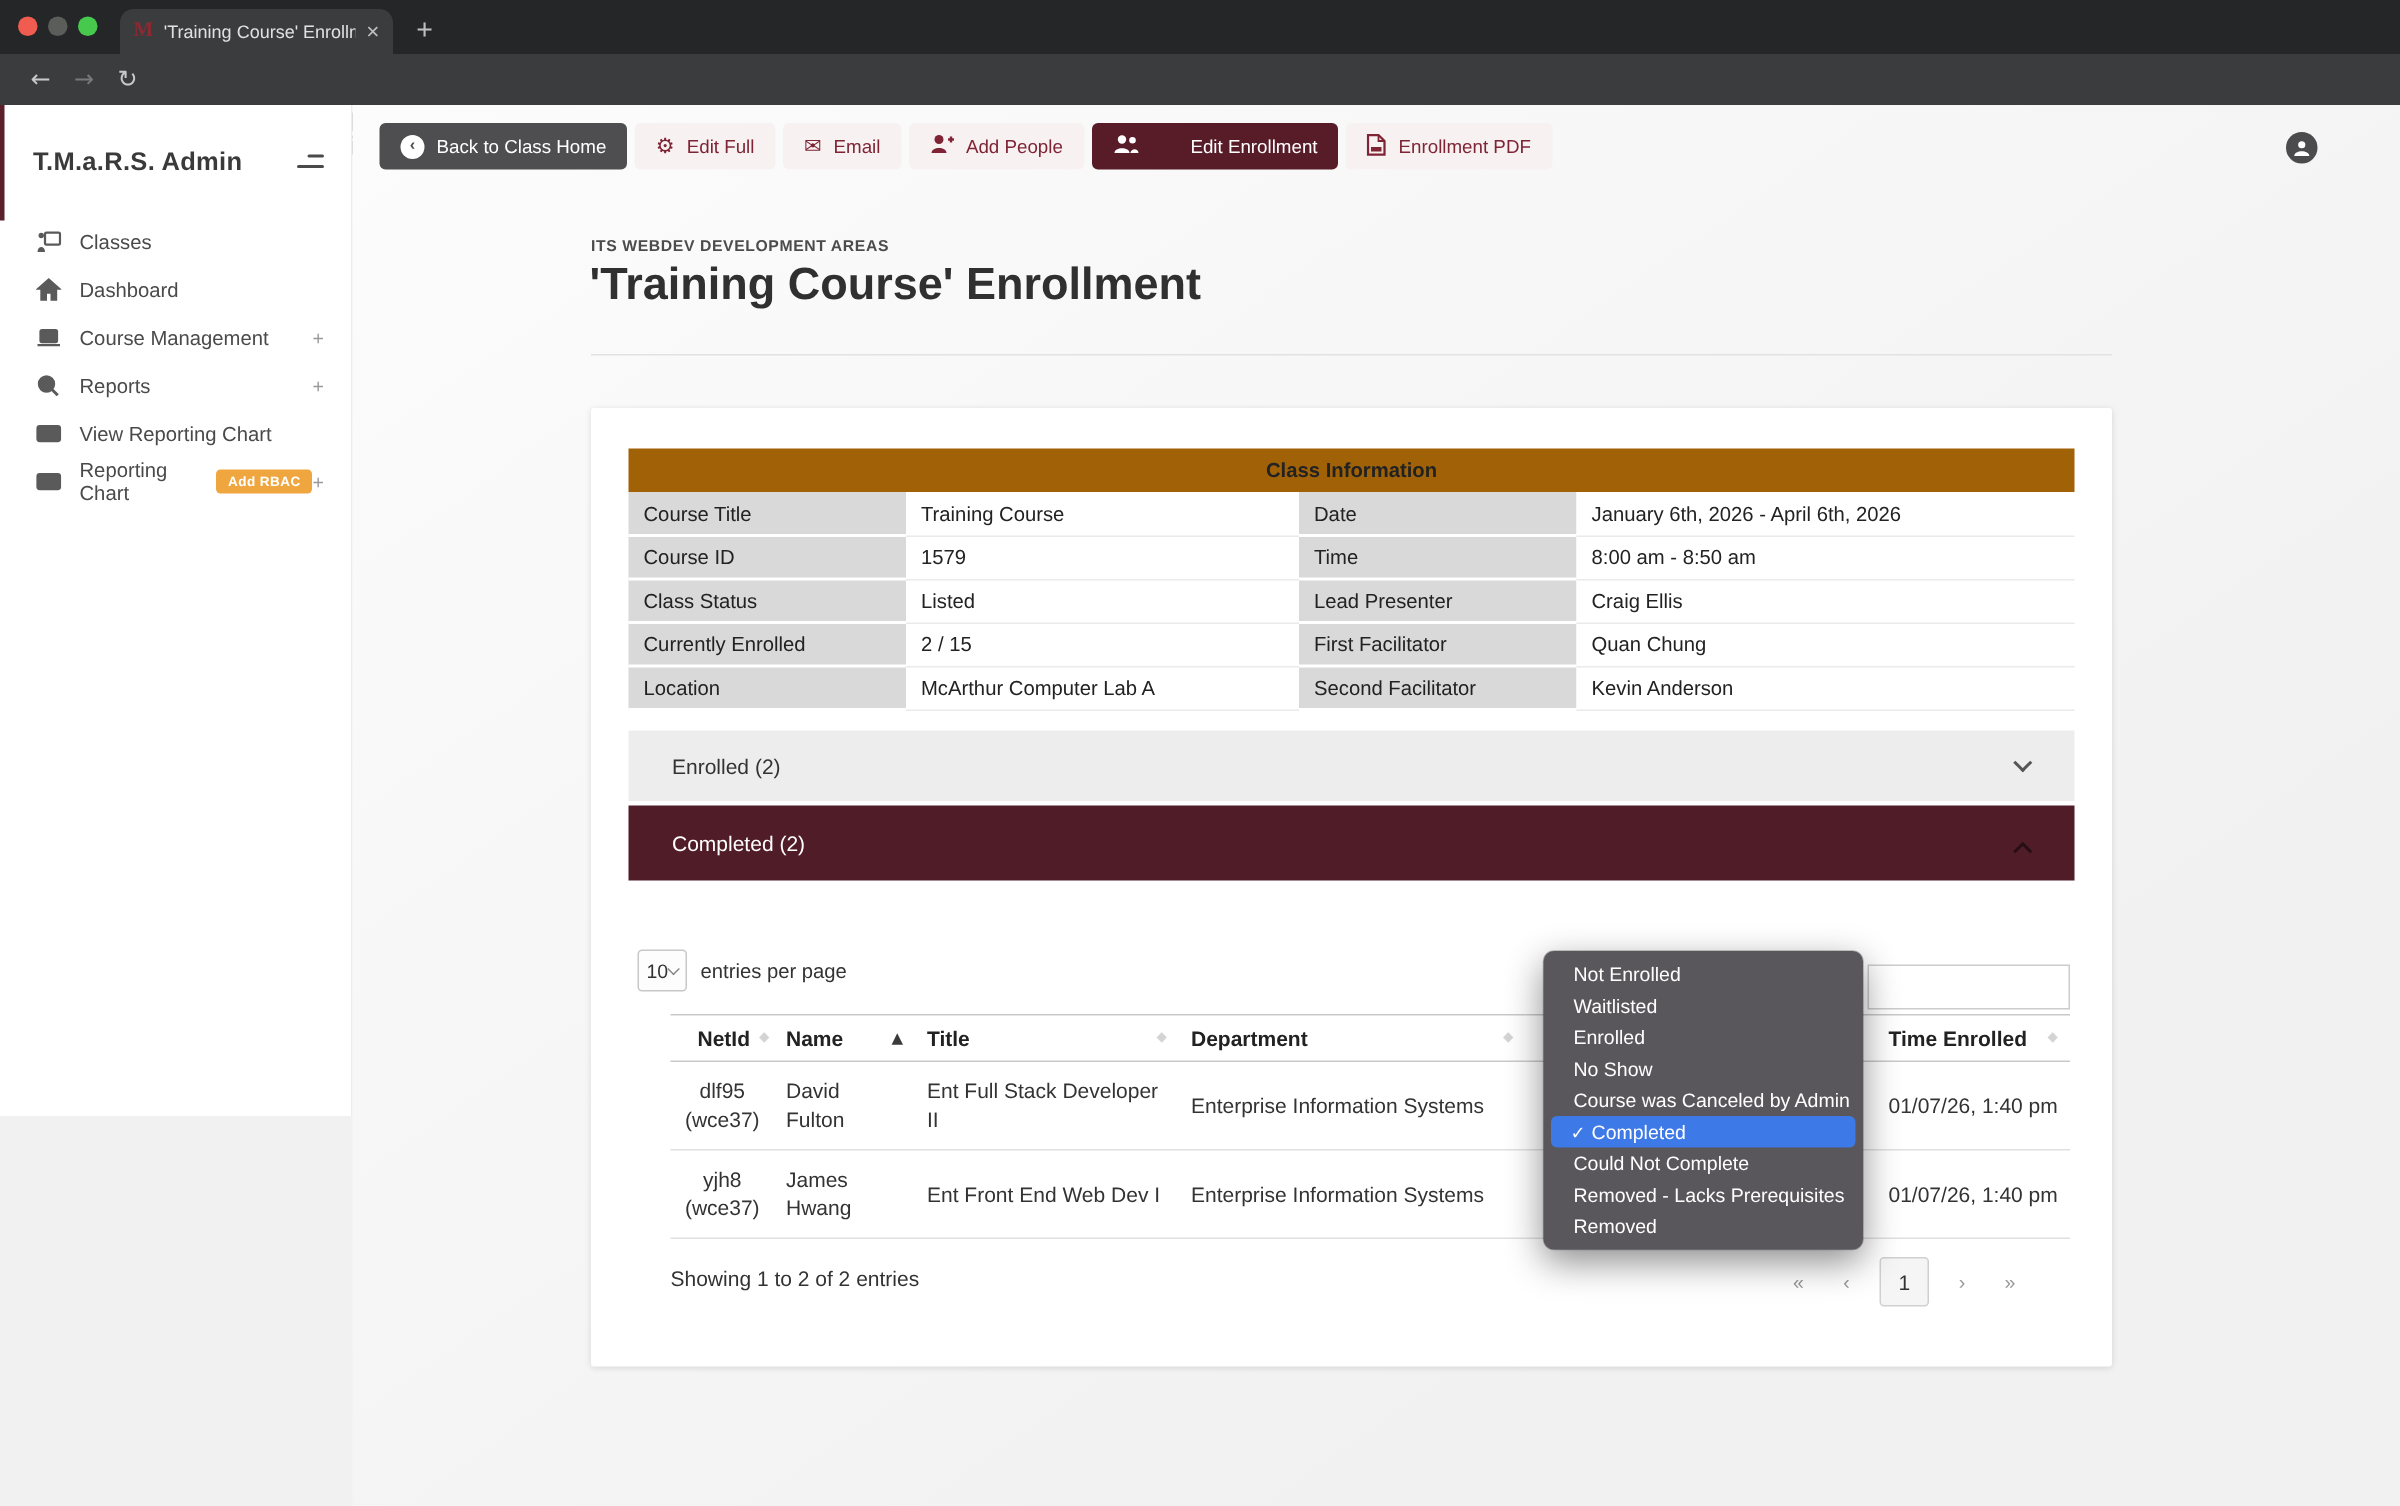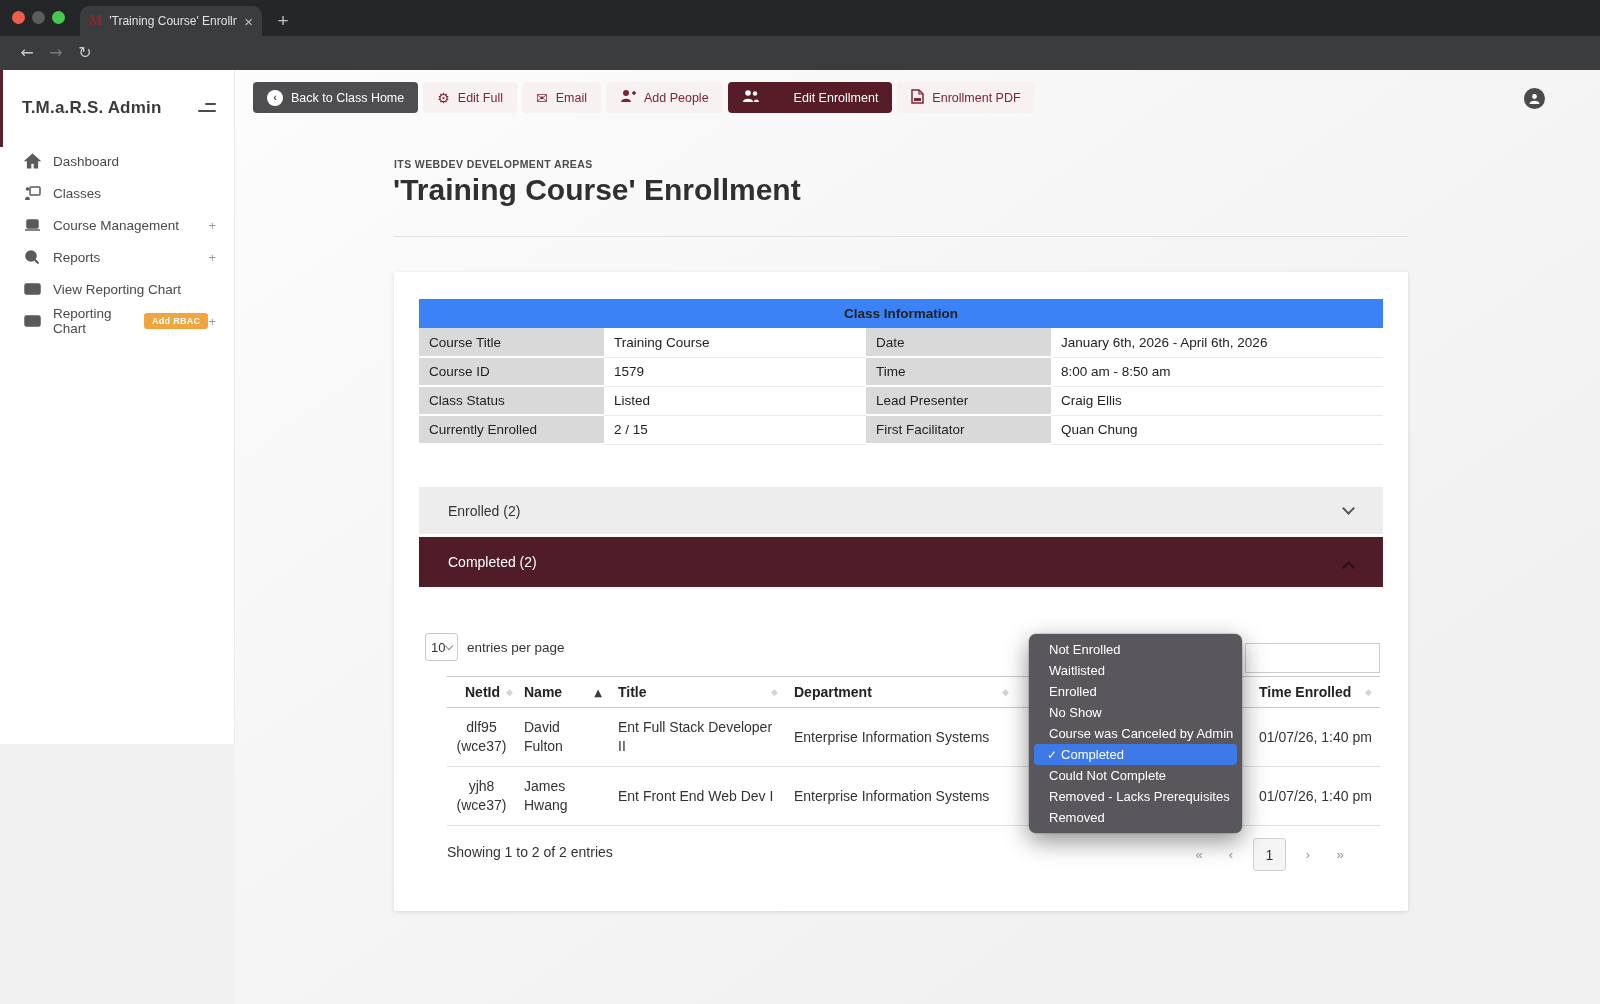--- a/index.html
+++ b/index.html
@@ -73,21 +73,21 @@
   .eyebrow { position:absolute; left:159px; top:88px; font-size:10.5px; font-weight:600; color:#4c4c4c;
              letter-spacing:.4px; }
   .h1 { position:absolute; left:158px; top:103px; font-size:30px; font-weight:700; color:#303030; }
   .head-hr { position:absolute; left:159px; top:166px; width:1014px; height:1px; background:#e2e2e2; }
 
   
   .card { position:absolute; left:159px; top:202px; width:1014px; height:639px; background:#fff;
           border-radius:2px; box-shadow:0 1px 4px rgba(0,0,0,.12); }
   
   .ci { position:absolute; left:25px; top:27px; width:964px; border-collapse:collapse; }
-  .ci-head { background:#3b82f6; color:#fff; font-size:16.5px; font-weight:700; text-align:center; height:27px; }
+  .ci-head { background:#a16207; color:#fff; font-size:16.5px; font-weight:700; text-align:center; height:27px; }
   .ci td { font-size:13.5px; color:#222; height:29px; padding:0 10px; }
   .ci td.lab { background:#d9d9d9; border-bottom:2px solid #fff; width:185px; }
   .ci td.val { background:#fff; border-bottom:1px solid #eaeaea; }
   .ci td.v1 { width:262px; }
   
   .acc { position:absolute; left:25px; width:964px; display:flex; align-items:center; padding:0 30px 0 29px;
          justify-content:space-between; font-size:14px; }
   .acc.enrolled { top:215px; height:47px; background:#ededed; color:#333; }
   .acc.completed { top:265px; height:50px; background:#4f1c28; color:#fff; }
   .chev { width:9px; height:9px; border-right:2px solid #555; border-bottom:2px solid #555; }
@@ -187,35 +187,35 @@
   <div class="sb-header">
     <span class="sb-title">T.M.a.R.S. Admin</span>
     <span class="hamburger">
         <span></span>
         <span></span>
       </span>
   </div>
   <div class="sb-nav">
     <div class="sb-item">
       <span class="ico">
-        <svg width="17" height="16" viewBox="0 0 16 15">
-            <path d="M8 1 L15 7.2 H12.8 V14 H9.6 V9.6 H6.4 V14 H3.2 V7.2 H1 Z"></path>
-          </svg>
-      </span>
-      <span class="lbl">Dashboard</span>
-    </div>
-    <div class="sb-item">
-      <span class="ico">
         <svg width="17" height="16" viewBox="0 0 17 16" fill="none">
             <rect x="6" y="2" width="10" height="8" rx="1" stroke="#5a5a5a" stroke-width="1.5" fill="none"></rect>
             <circle cx="3.5" cy="4" r="1.8" fill="#5a5a5a" stroke="none"></circle>
             <path d="M1 15 C1 10.5 6 10.5 6 15" fill="#5a5a5a" stroke="none"></path>
           </svg>
       </span>
       <span class="lbl">Classes</span>
+    </div>
+    <div class="sb-item">
+      <span class="ico">
+        <svg width="17" height="16" viewBox="0 0 16 15">
+            <path d="M8 1 L15 7.2 H12.8 V14 H9.6 V9.6 H6.4 V14 H3.2 V7.2 H1 Z"></path>
+          </svg>
+      </span>
+      <span class="lbl">Dashboard</span>
     </div>
     <div class="sb-item">
       <span class="ico">
         <svg width="17" height="16" viewBox="0 0 17 16" fill="none">
             <rect x="3" y="3" width="11" height="8" rx="1" stroke="#5a5a5a" stroke-width="1.5"></rect>
             <line x1="1" y1="13" x2="16" y2="13" stroke="#5a5a5a" stroke-width="1.5"></line>
           </svg>
       </span>
       <span class="lbl">Course Management</span>
       <span class="expand">+</span>
@@ -339,20 +339,26 @@
         <td class="lab">Class Status</td>
         <td class="val v1">Listed</td>
         <td class="lab">Lead Presenter</td>
         <td class="val">Craig Ellis</td>
       </tr>
       <tr>
         <td class="lab">Currently Enrolled</td>
         <td class="val v1">2 / 15</td>
         <td class="lab">First Facilitator</td>
         <td class="val">Quan Chung</td>
+      </tr>
+      <tr>
+        <td class="lab">Location</td>
+        <td class="val v1">McArthur Computer Lab A</td>
+        <td class="lab">Second Facilitator</td>
+        <td class="val">Kevin Anderson</td>
       </tr>
     </tbody>
       </table>
 
     <div class="acc enrolled">
       <span>Enrolled (2)</span>
       <span class="chev down"></span>
     </div>
     <div class="acc completed">
       <span>Completed (2)</span>

